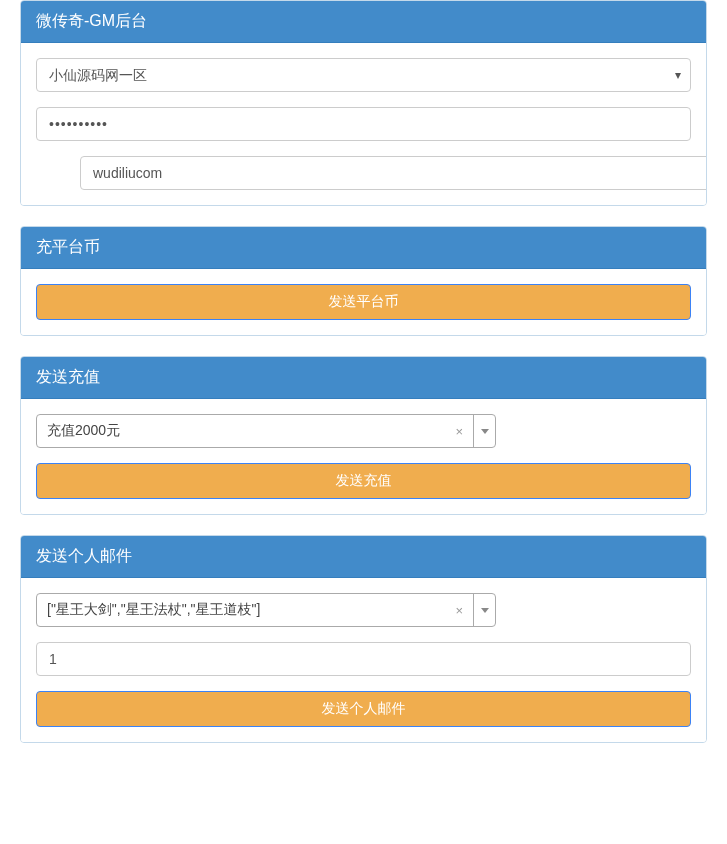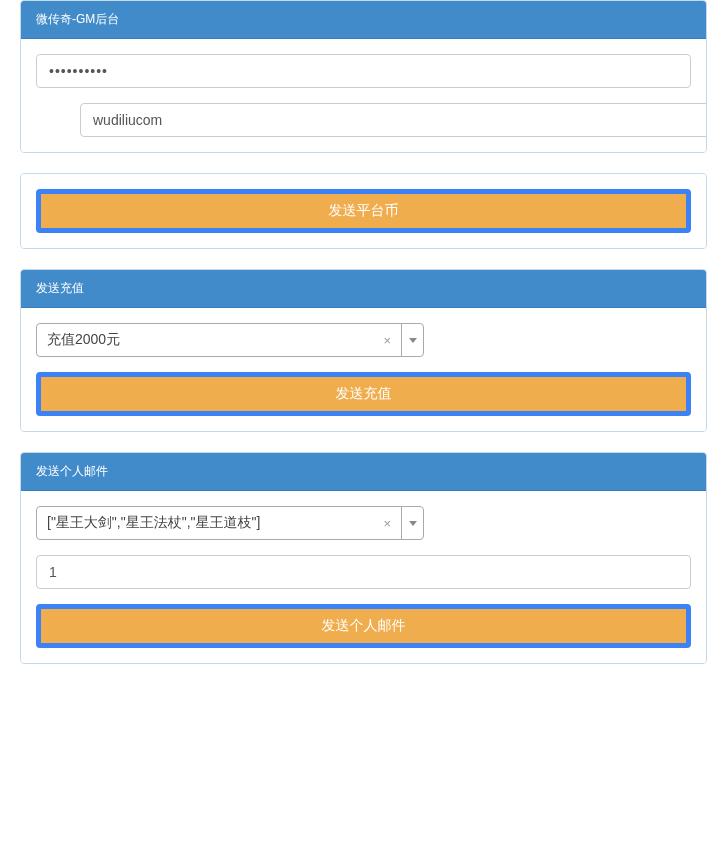--- a/index.html
+++ b/index.html
@@ -14,21 +14,21 @@
       border: 1px solid #c4d9ea;
       border-radius: 4px;
       margin: 0 20px 20px 20px;
       overflow: hidden;
     }
     .panel:first-child { margin-top: 0; }
     .panel-heading {
       background: #428bca;
       color: #fff;
       padding: 10px 15px;
-      font-size: 12px;
+      font-size: 16px;
       border-bottom: 1px solid #357ebd;
     }
     .panel-body {
       padding: 15px;
       background: #fff;
     }
     .form-control {
       display: block;
       width: 100%;
       height: 34px;
@@ -63,32 +63,32 @@
       top: 50%;
       transform: translateY(-50%);
       pointer-events: none;
       color: #555;
       font-size: 12px;
     }
     .btn-warning {
       display: block;
       width: 100%;
       background: #f0ad4e;
-      border: 5px solid #3b82f6;
+      border: 1px solid #3b82f6;
       color: #fff;
       text-align: center;
       padding: 8px 12px;
       font-size: 14px;
       border-radius: 4px;
       cursor: pointer;
       font-family: inherit;
     }
     .select2 {
       position: relative;
-      width: 388px;
+      width: 460px;
       height: 34px;
       border: 1px solid #aaa;
       border-radius: 4px;
       background: #fff;
       margin-bottom: 15px;
       display: flex;
       align-items: center;
       padding: 0 50px 0 10px;
       cursor: pointer;
     }
@@ -130,26 +130,33 @@
     input[type="password"] {
       letter-spacing: 1px;
     }
   </style>
 </head>
 <body>
 
 <div class="panel">
   <div class="panel-heading">微传奇-GM后台</div>
   <div class="panel-body">
+    <div class="select-wrap">
+      <select class="form-control">
+        <option>小仙源码网一区</option>
+      </select>
+      <span class="select-caret">▾</span>
+    </div>
     <input type="password" class="form-control" value="••••••••••" style="">
     <input type="text" class="form-control" style="margin-bottom: 0px;" value="wudiliucom">
   </div>
 </div>
 
 <div class="panel">
+  <div class="panel-heading">充平台币</div>
   <div class="panel-body">
     <button class="btn-warning">发送平台币</button>
   </div>
 </div>
 
 <div class="panel">
   <div class="panel-heading">发送充值</div>
   <div class="panel-body">
     <div class="select2">
       <span class="select2-text">充值2000元</span>

